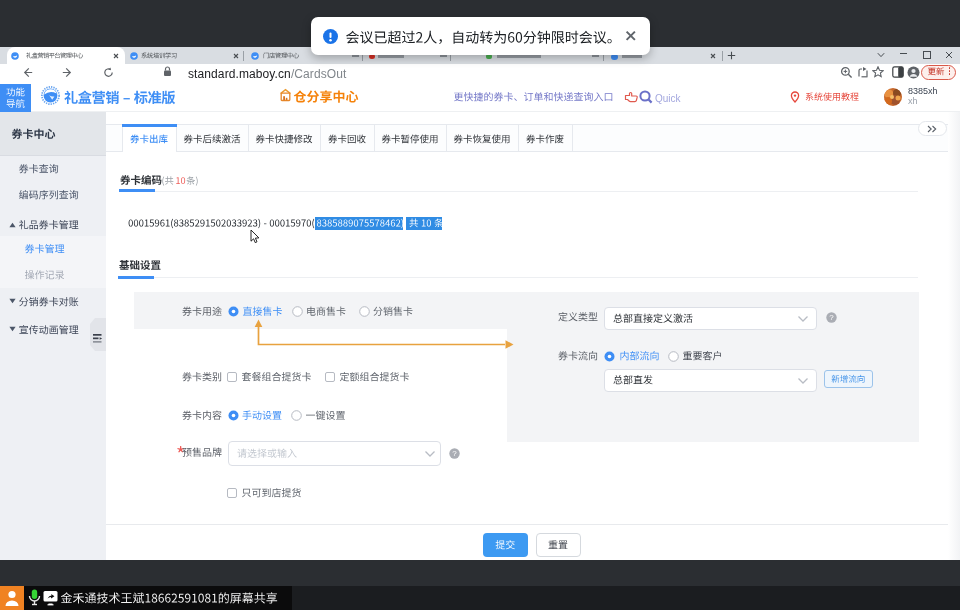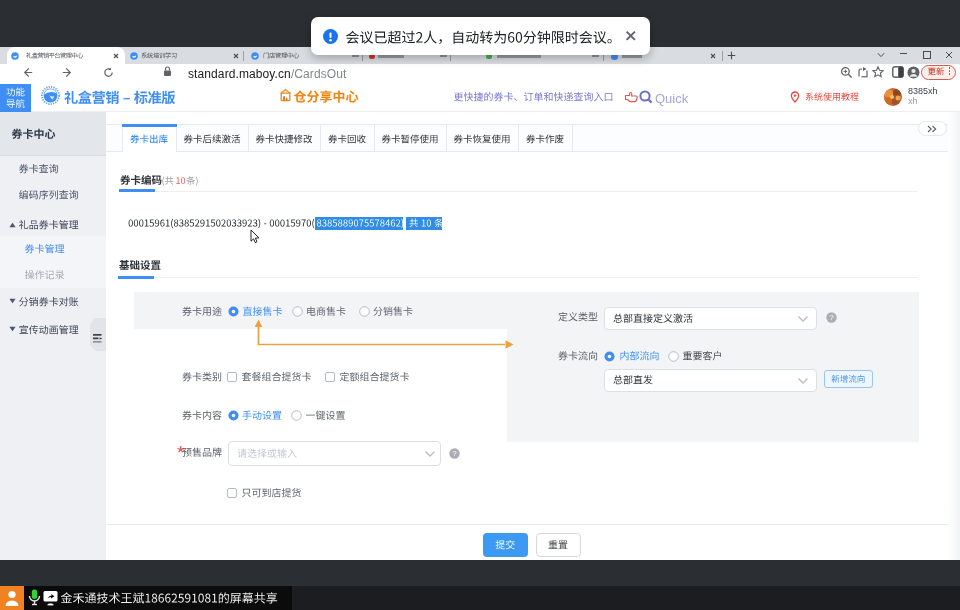--- a/index.html
+++ b/index.html
@@ -135,21 +135,21 @@
   </svg>
 
 <svg class="abs" style="left:624px;top:91px;" width="14" height="12">
     <path d="M1.5 4.5 h4 V2.6 a1.1 1.1 0 0 1 2.2 0 V5 h4.5 a1 1 0 0 1 1 1.2 l-0.8 3.2 a1.6 1.6 0 0 1 -1.6 1.2 H6.5 a2 2 0 0 1 -1.4 -0.6 L3.5 8.5 h-2 Z" stroke="#e05a4e" stroke-width="1.2" fill="none" stroke-linejoin="round"></path>
   </svg>
 
 <svg class="abs" style="left:639px;top:90px;" width="14" height="14">
     <circle cx="6" cy="6" r="4.6" stroke="#6a70c8" stroke-width="2" fill="none"></circle>
     <path d="M9.3 9.3 L12.6 12.6" stroke="#6a70c8" stroke-width="2.2"></path>
   </svg>
-<div class="abs" style="left:655px;top:92.5px;font-size:13px;line-height:12.5px;color:#a3a7de;">Quick</div>
+<div class="abs" style="left:655px;top:92.5px;font-size:10px;line-height:12.5px;color:#a3a7de;">Quick</div>
 
 <svg class="abs" style="left:790px;top:91px;" width="10" height="12">
     <path d="M5 1 a3.6 3.6 0 0 1 3.6 3.6 c0 2.6 -3.6 6.4 -3.6 6.4 s-3.6 -3.8 -3.6 -6.4 A3.6 3.6 0 0 1 5 1 Z" stroke="#e6483d" stroke-width="1.3" fill="none"></path>
     <circle cx="5" cy="4.6" r="1.2" fill="#e6483d"></circle>
   </svg>
 
 <svg class="abs" style="left:884px;top:88px;" width="18" height="18">
  <defs>
       <clipPath id="avc">
         <circle cx="9" cy="9" r="9"></circle>

